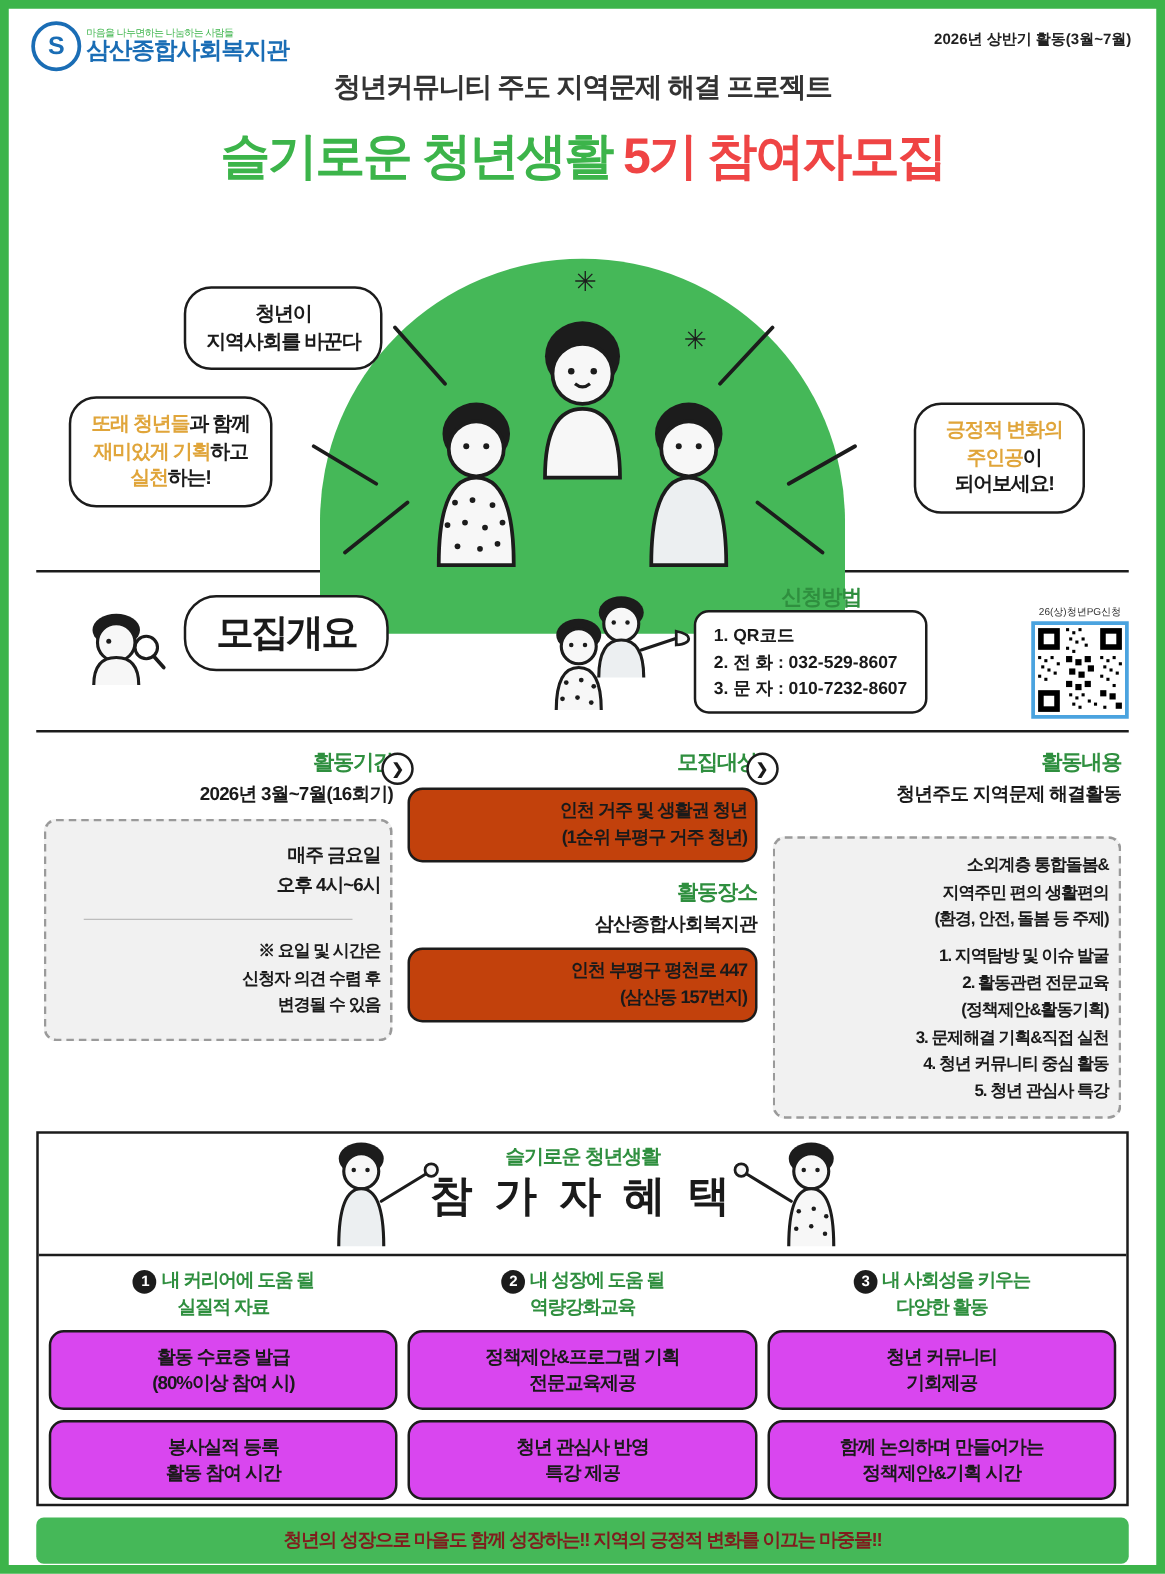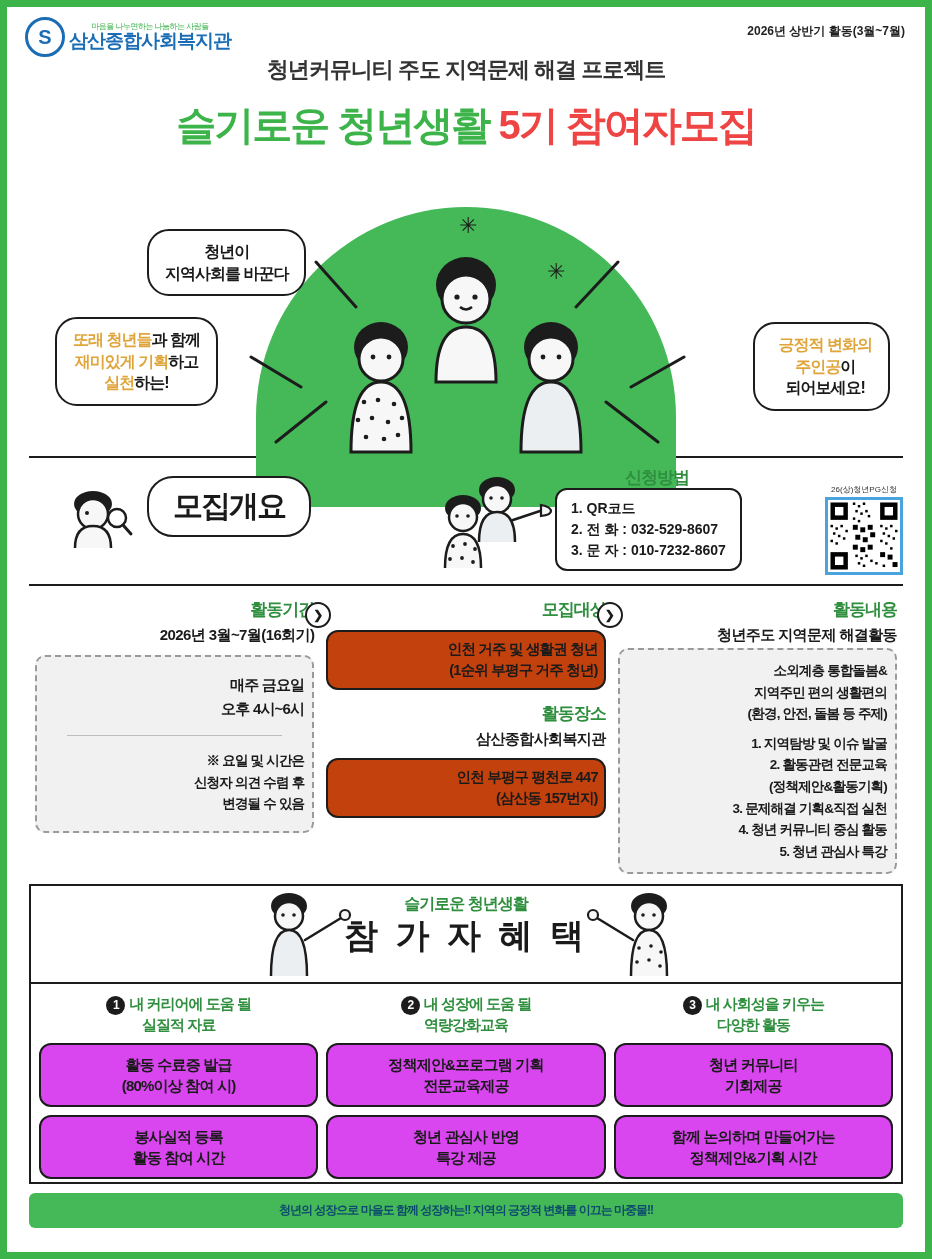--- a/index.html
+++ b/index.html
@@ -29,21 +29,21 @@
     display:flex;align-items:center;gap:4px;
   }
   .logo-mark{
     width:40px;height:40px;border-radius:50%;
     border:3px solid #1a6db5;
     display:flex;align-items:center;justify-content:center;
     font-size:20px;font-weight:bold;color:#1a6db5;
     box-sizing:border-box;
   }
   .logo-text{
-    display:flex;flex-direction:column;line-height:1.05;align-items:center;
+    display:flex;flex-direction:column;line-height:1.05;
   }
   .logo-top{font-size:8px;color:#3cb44a;letter-spacing:-0.5px;}
   .logo-main{font-size:19px;font-weight:bold;color:#1a6db5;letter-spacing:-1px;}
   .period{
     position:absolute;right:20px;top:16px;
     font-size:12px;font-weight:bold;color:#222;
   }
   .subtitle{
     position:absolute;left:0;right:0;top:48px;
     text-align:center;
@@ -81,21 +81,21 @@
     border-radius:22px;
     padding:10px 16px;
     font-size:16px;font-weight:bold;line-height:1.35;
     text-align:center;
     letter-spacing:-1px;
     z-index:5;
   }
   .bubble .hl{color:#e0a53a;}
   .b1{left:140px;top:82px;}
   .b2{left:48px;top:170px;}
-  .b3{right:35px;top:175px;padding-left:24px;}
+  .b3{right:57px;top:175px;padding-left:24px;}
   .star{position:absolute;font-size:22px;color:#1c1c1c;}
   .s1{left:452px;top:66px;}
   .s2{left:540px;top:112px;}
 
   
   .rule{
     height:2px;background:#1c1c1c;margin:4px 22px;
   }
   
   .apply-band{
@@ -175,21 +175,21 @@
     padding:16px 8px;margin-top:10px;
     font-size:15px;font-weight:bold;line-height:1.6;
     letter-spacing:-0.8px;
   }
   .box-dash .hrline{
     border:0;border-top:1px solid #bdbdbd;margin:14px 22px;
   }
   .box-dash .note{font-size:13.5px;font-weight:bold;line-height:1.6;}
   .listbox{
     border:2px dashed #9a9a9a;border-radius:10px;background:#f1f1f1;
-    padding:10px 8px;margin-top:3px;
+    padding:10px 8px;margin-top:24px;
     font-size:13.5px;font-weight:bold;line-height:1.6;letter-spacing:-0.8px;
   }
   .listbox .top{margin-bottom:8px;}
   .listbox ol{margin:0;padding:0;list-style:none;}
 
   
   .benefits{
     margin:10px 22px 0 22px;
     border:2.5px solid #1c1c1c;
     position:relative;
@@ -218,24 +218,24 @@
     font-size:15px;font-weight:bold;color:#2f8f3f;letter-spacing:-1px;
     line-height:1.35;
   }
   .bbox{
     border:2.5px solid #1c1c1c;border-radius:12px;background:#d946ef;
     margin-top:8px;padding:9px 4px;
     font-size:15px;font-weight:bold;line-height:1.4;letter-spacing:-0.8px;
   }
   .footer-bar{
     margin:9px 22px 0 22px;
-    background:#45b858;color:#0c4a6e;
+    background:#45b858;color:#7f1d1d;
     border-radius:6px;
     text-align:center;
-    font-size:12px;font-weight:bold;letter-spacing:-1px;
+    font-size:15px;font-weight:bold;letter-spacing:-1px;
     padding:9px 0;
   }
   .fig{position:absolute;}
 </style>
 </head>
 <body>
 
 <div class="poster">
 
   <div class="header">

